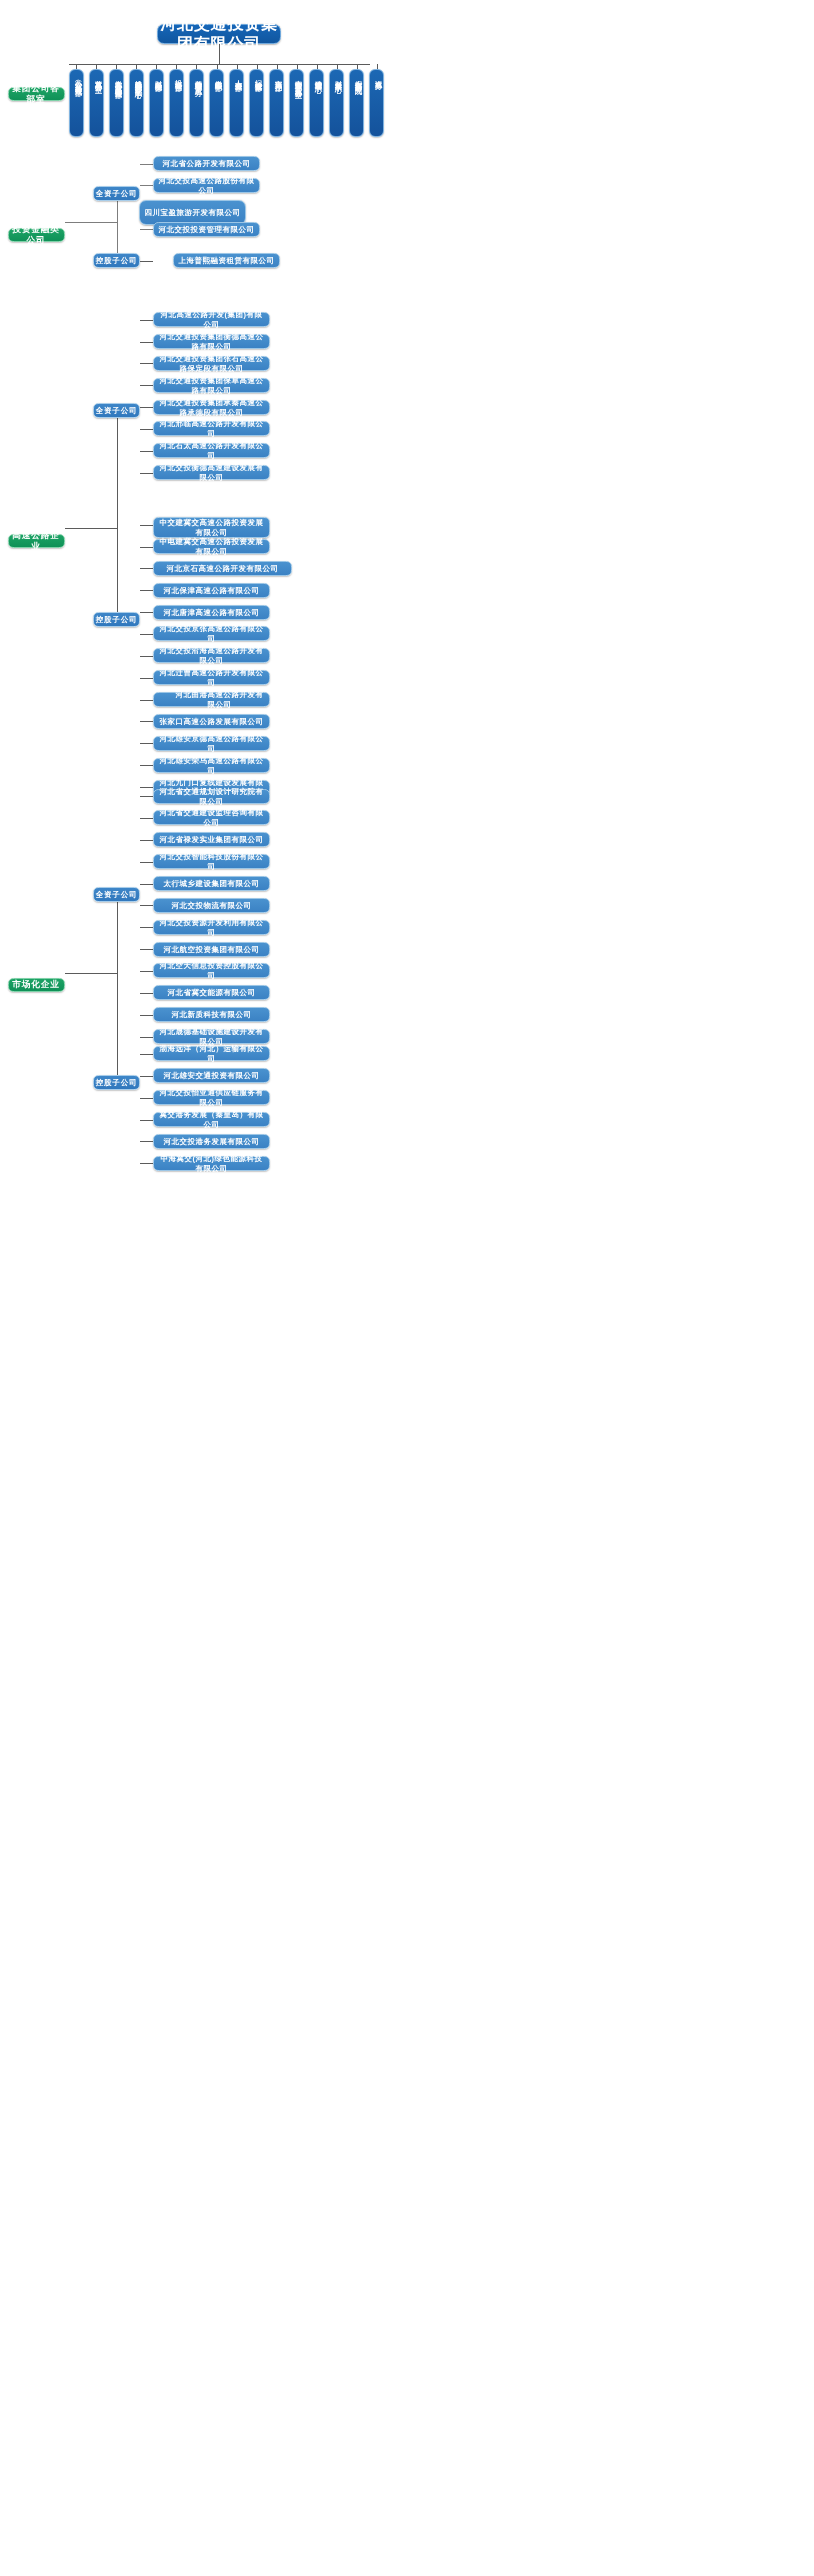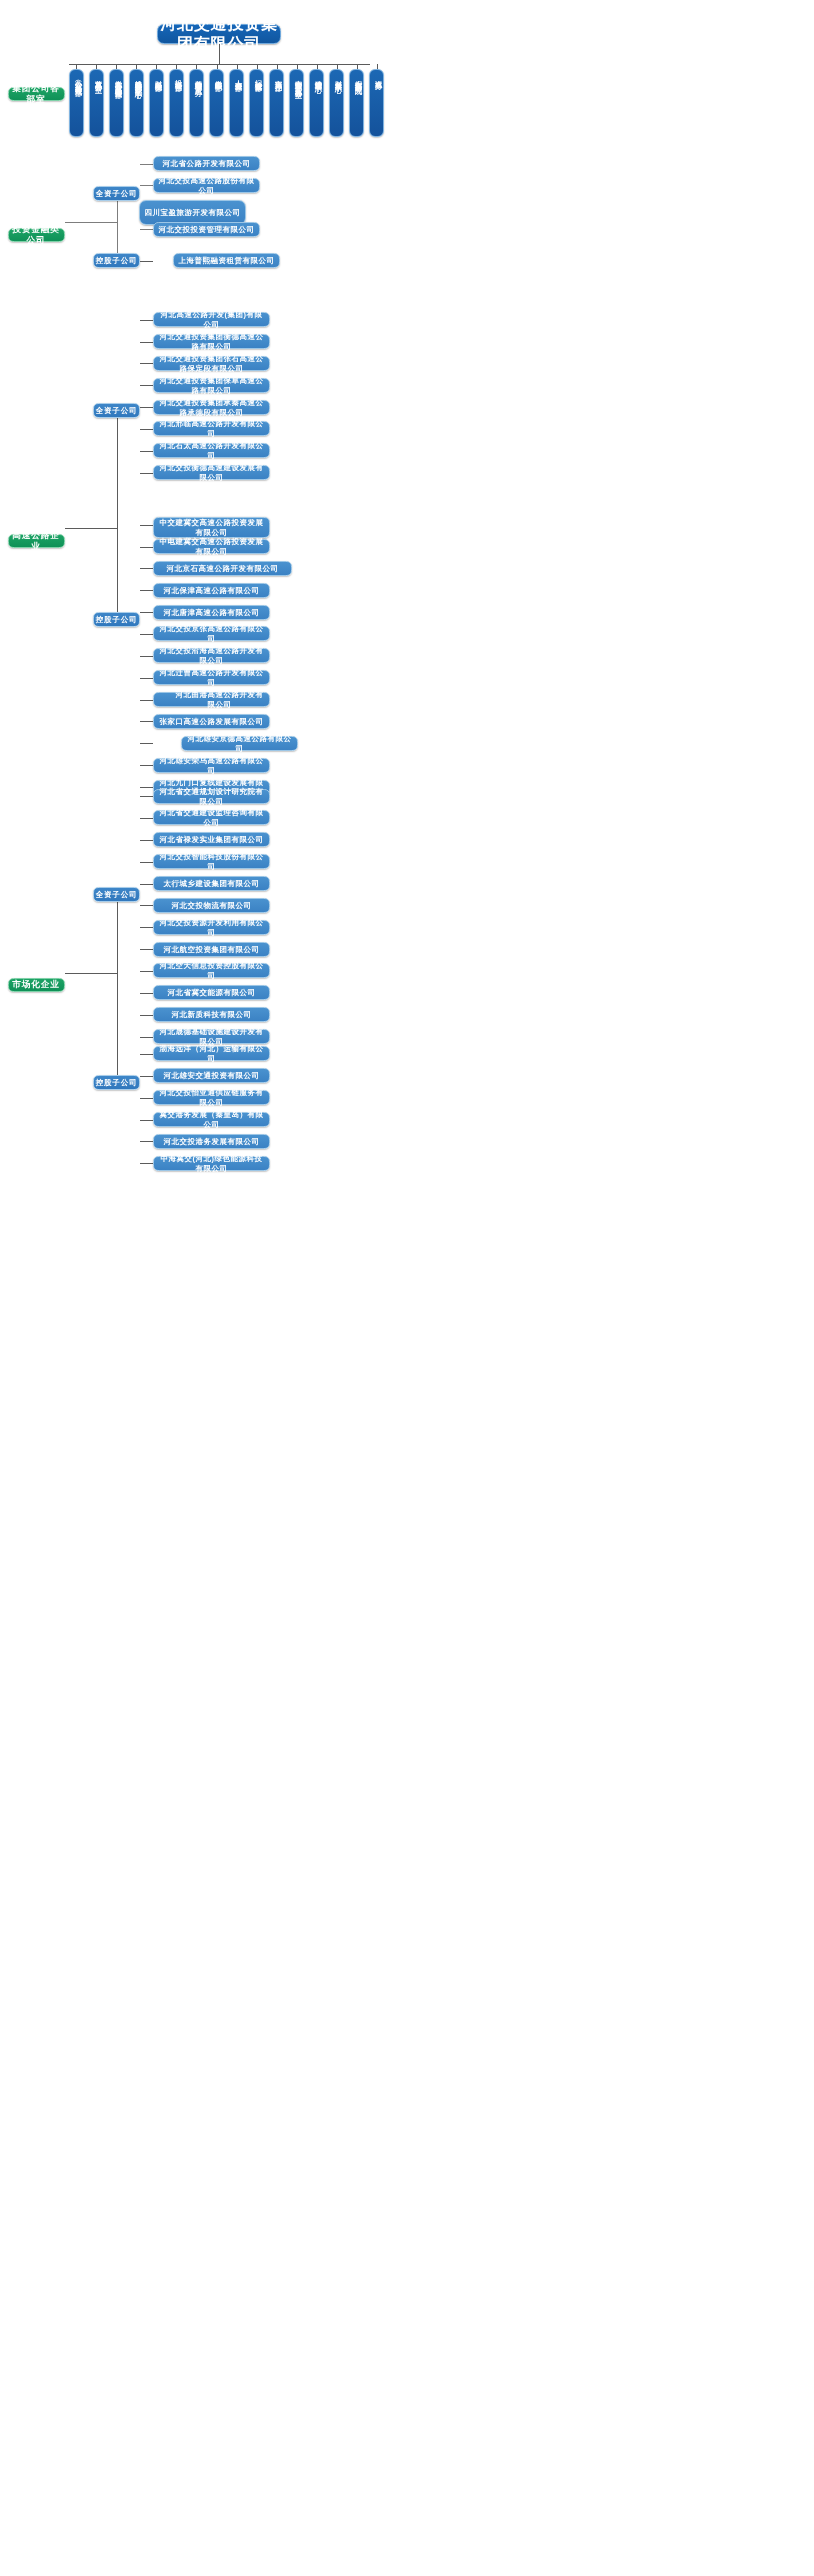--- a/index.html
+++ b/index.html
@@ -305,21 +305,21 @@
       </div>
       <div class="ln h" style="left:140px; top:700px; width:13px;"></div>
       <div class="node leaf" style="left:153px; top:692px; width:117px; height:15px;padding-left:19px;">
         <span>河北曲港高速公路开发有限公司</span>
       </div>
       <div class="ln h" style="left:140px; top:721px; width:13px;"></div>
       <div class="node leaf" style="left:153px; top:714px; width:117px; height:15px;">
         <span>张家口高速公路发展有限公司</span>
       </div>
       <div class="ln h" style="left:140px; top:743px; width:13px;"></div>
-      <div class="node leaf" style="left:153px; top:736px; width:117px; height:15px;margin-left:28px;">
+      <div class="node leaf" style="left:153px; top:736px; width:117px; height:15px;">
         <span>河北雄安京德高速公路有限公司</span>
       </div>
       <div class="ln h" style="left:140px; top:765px; width:13px;"></div>
       <div class="node leaf" style="left:153px; top:758px; width:117px; height:15px;">
         <span>河北雄安荣乌高速公路有限公司</span>
       </div>
       <div class="ln h" style="left:140px; top:787px; width:13px;"></div>
       <div class="node leaf" style="left:153px; top:780px; width:117px; height:15px;">
         <span>河北九门口复线建设发展有限公司</span>
       </div>

